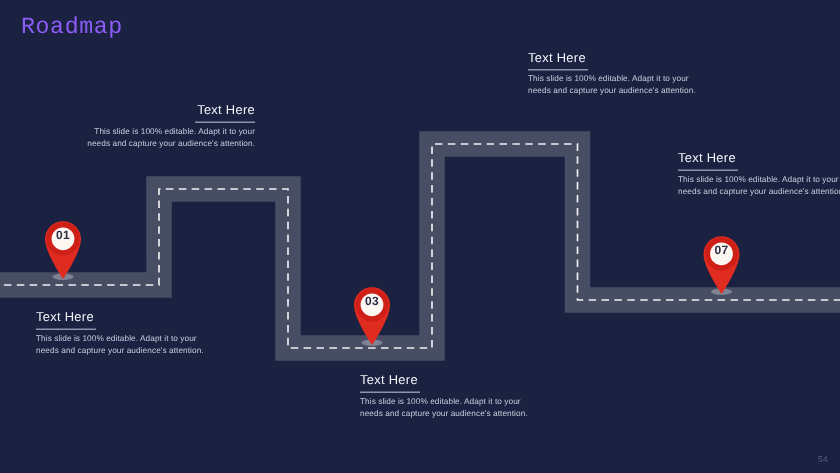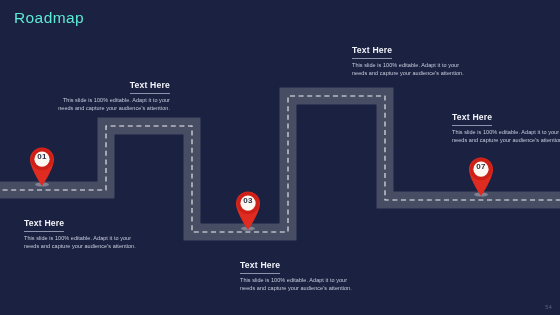--- a/index.html
+++ b/index.html
@@ -18,21 +18,22 @@
   }
 
   
   #title {
     position: absolute;
     left: 14px;
     top: 9px;
     font-size: 15.5px;
     font-weight: 400;
     letter-spacing: 0.4px;
-    color: #5eead4;
+    color: #8b5cf6;
+    font-family: Liberation Mono, monospace;
   }
 
   
   #road-layer {
     position: absolute;
     left: 0;
     top: 0;
     width: 560px;
     height: 315px;
   }
@@ -40,24 +41,24 @@
   
   .txt-block {
     position: absolute;
     width: 118px;
   }
   .txt-block.align-right { text-align: right; }
   .txt-block.align-left  { text-align: left; }
 
   .txt-head {
     font-size: 8.6px;
-    font-weight: 700;
+    font-weight: 400;
     color: #f2f4fa;
     letter-spacing: 0.2px;
-    margin: 12px 0 2px 0;
+    margin: 0 0 2px 0;
     line-height: 11px;
   }
   .rule {
     height: 1px;
     background: #8d93ab;
     width: 40px;
     margin-bottom: 3px;
   }
   .align-right .rule { margin-left: auto; }
 

